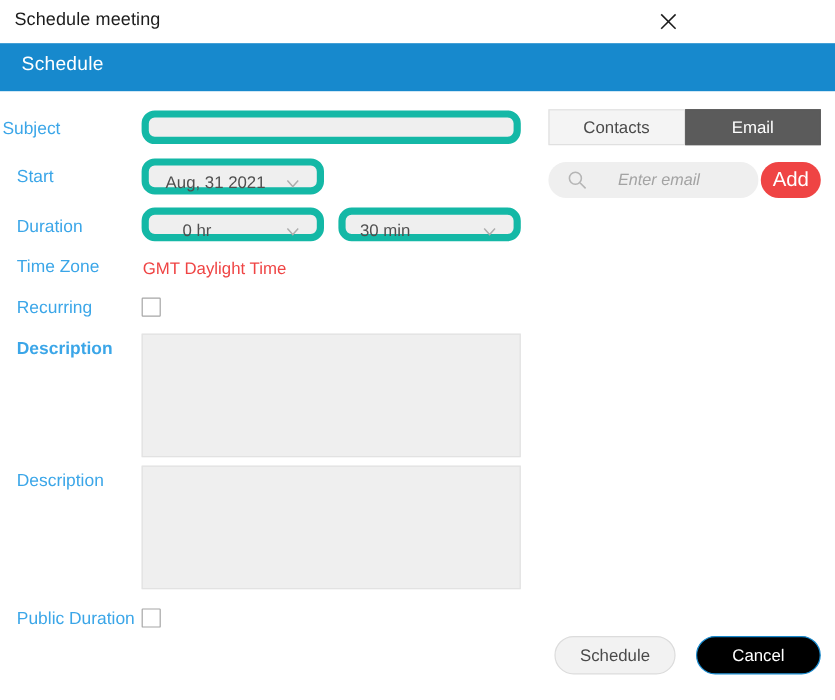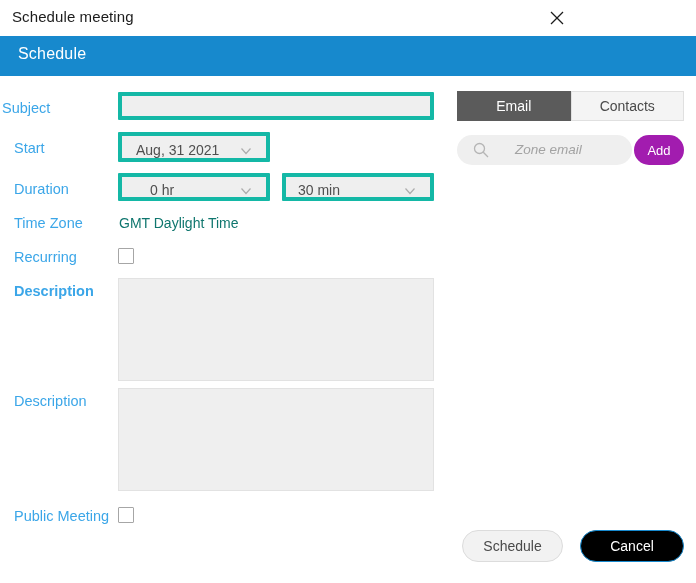--- a/index.html
+++ b/index.html
@@ -52,33 +52,33 @@
   .form-label {
     position: absolute;
     color: #3ba6e8;
     font-size: 14.5px;
     white-space: nowrap;
   }
 
   .field {
     position: absolute;
     background: #efefef;
-    border: 4px solid #14b8a6;
-    border-radius: 1px;
+    border: 6px solid #14b8a6;
+    border-radius: 11px;
   }
   .field-text {
     position: absolute;
     font-size: 14px;
     color: #4f4f4f;
     white-space: nowrap;
   }
   .static-text {
     position: absolute;
     font-size: 14px;
-    color: #0f766e;
+    color: #ef4444;
     white-space: nowrap;
   }
 
   .chev {
     position: absolute;
     width: 14px; height: 14px;
     pointer-events: none;
   }
   .chev svg { display: block; }
 
@@ -151,25 +151,25 @@
     left: 58px; top: 7px;
     font-size: 13.5px;
     font-style: italic;
     color: #a3a3a3;
     white-space: nowrap;
   }
   .add-btn {
     position: absolute;
     left: 177px; top: 0;
     width: 50px; height: 30px;
-    background: #a21caf;
+    background: #ef4444;
     border: none;
     border-radius: 15px;
     color: #ffffff;
-    font-size: 13px;
+    font-size: 17px;
     font-family: "Liberation Sans", sans-serif;
     cursor: pointer;
     display: flex; align-items: center; justify-content: center;
   }
 
   
   .btn {
     position: absolute;
     height: 32px;
     border-radius: 16px;
@@ -258,41 +258,41 @@
   <div class="form-label" style="left:14px; top:283px;font-weight:bold;">Description</div>
   <div class="textarea-box" style="left:118px; top:278px; width:316px; height:103px;">
     <div class="field-text" style="left:8px; top:6px;"></div>
   </div>
 
   <div class="form-label" style="left:14px; top:393px;">Description</div>
   <div class="textarea-box" style="left:118px; top:388px; width:316px; height:103px;">
     <div class="field-text" style="left:8px; top:6px;"></div>
   </div>
 
-  <div class="form-label" style="left:14px; top:508px;">Public Meeting</div>
+  <div class="form-label" style="left:14px; top:508px;">Public Duration</div>
   <div class="checkbox" style="left:118px; top:507px;"></div>
 
   <div class="tabs">
+    <div class="tab inactive">
+      <span>Contacts</span>
+    </div>
     <div class="tab active">
       <span>Email</span>
-    </div>
-    <div class="tab inactive">
-      <span>Contacts</span>
     </div>
   </div>
 
   <div class="email-row">
     <div class="email-input"></div>
     <div class="search-icon">
       <svg width="16" height="16" viewBox="0 0 16 16">
         <circle cx="6.5" cy="6.5" r="5" fill="none" stroke="#b5b5b5" stroke-width="1.3"></circle>
         <line x1="10.3" y1="10.3" x2="15" y2="15" stroke="#b5b5b5" stroke-width="1.3"></line>
       </svg>
     </div>
-    <div class="email-placeholder">Zone email</div>
+    <div class="email-placeholder">Enter email</div>
     <div class="add-btn">
       <span>Add</span>
     </div>
   </div>
 
   <div class="btn btn-schedule">
     <span>Schedule</span>
   </div>
   <div class="btn btn-cancel">
     <span>Cancel</span>

